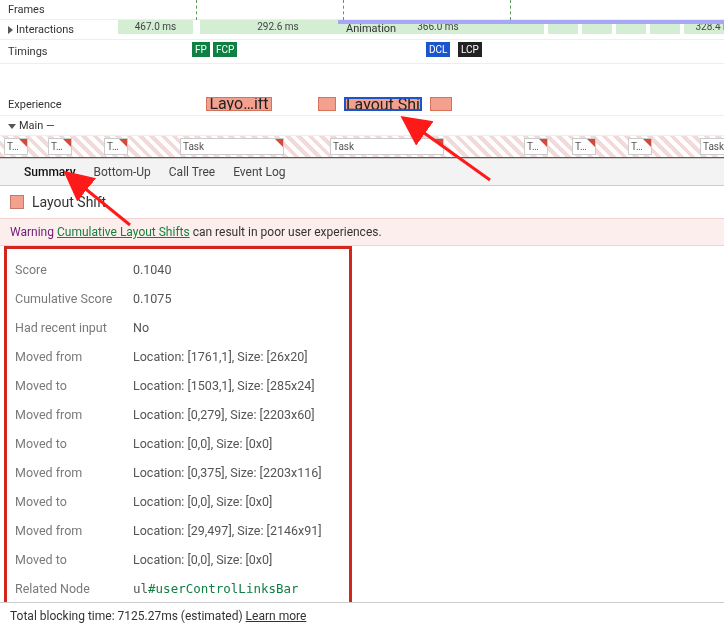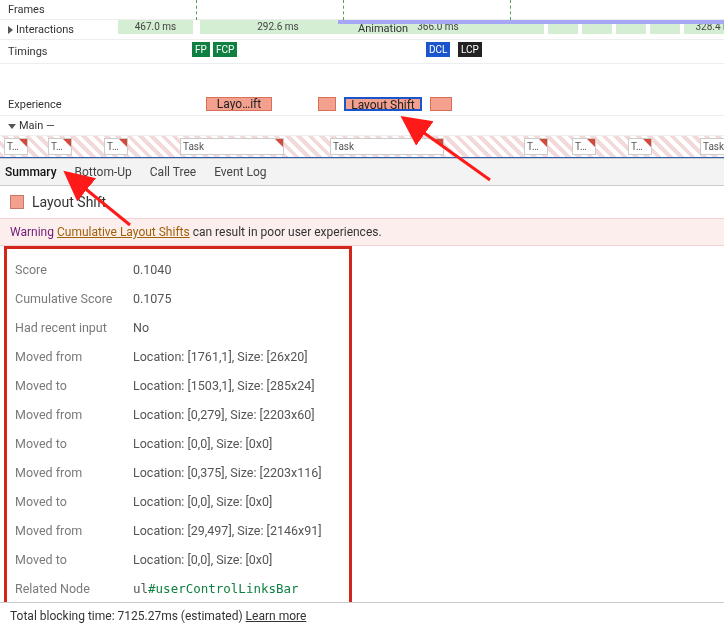--- a/index.html
+++ b/index.html
@@ -75,21 +75,21 @@
   }
   .chip-green { background: #0f8042; }
   .chip-blue { background: #1a55cc; }
   .chip-dark { background: #222; }
   .exp-chip {
     position: absolute;
     top: 3px;
     height: 14px;
     background: #f4a08f;
     border: 1px solid #d8705a;
-    font-size: 12px;
+    font-size: 16px;
     line-height: 12px;
     text-align: center;
     color: #222;
     overflow: hidden;
     white-space: nowrap;
   }
   .exp-chip.selected { border: 2px solid #1a55cc; }
   .main-row { height: 20px; display:flex; align-items:center; border-bottom:1px solid #eee; }
   .main-tasks {
     height: 22px;
@@ -113,21 +113,21 @@
     content:"";
     position:absolute;
     right:0; top:0;
     width:0; height:0;
     border-top: 8px solid #d24a3a;
     border-left: 8px solid transparent;
   }
   .tabbar {
     display: flex;
     gap: 18px;
-    padding: 6px 5px;
+    padding: 6px 24px;
     background: #f3f3f3;
     border-bottom: 1px solid #ccc;
     font-size: 12px;
   }
   .tabbar .tab { color: #444; cursor: pointer; }
   .tabbar .tab.active { color: #111; font-weight: 500; }
   .ls-header {
     display: flex;
     align-items: center;
     gap: 8px;
@@ -140,21 +140,21 @@
     border: 1px solid #c37a68;
   }
   .warn-row {
     background: #fdeeee;
     padding: 6px 10px;
     font-size: 12px;
     border-top: 1px solid #f3d2d2;
     border-bottom: 1px solid #f3d2d2;
   }
   .warn-row .warn { color: #701a75; margin-right: 0; text-align: center; }
-  .warn-row a { color: #a16207; text-decoration: underline; }
+  .warn-row a { color: #15803d; text-decoration: underline; }
   .warn-row .rest { color: #333; }
   .details-box {
     border: 3px solid #d2261d;
     margin: 0 0 0 4px;
     width: 348px;
     padding: 6px 8px 10px;
   }
   .detail-row {
     display: flex;
     font-size: 12.5px;
@@ -217,21 +217,21 @@
       <div class="frame-block" style="left:498px;width:30px"></div>
       <div class="frame-block" style="left:532px;width:30px"></div>
       <div class="frame-block" style="left:566px;width:55px;text-align:right;padding-right:2px">328.4 ms</div>
     </div>
   </div>
 
   <div class="track-row">
     <div class="track-label"><span class="tri-caret"></span><span>Interactions</span></div>
     <div class="track-content">
       <div class="anim-bar" style="left:220px;width:400px"></div>
-      <div class="anim-label" style="left:240px">Animation</div>
+      <div class="anim-label" style="left:228px">Animation</div>
     </div>
   </div>
 
   <div class="track-row" style="height:24px">
     <div class="track-label">Timings</div>
     <div class="track-content">
       <div class="timing-chip chip-green" style="left:74px">FP</div>
       <div class="timing-chip chip-green" style="left:95px">FCP</div>
       <div class="timing-chip chip-blue" style="left:308px">DCL</div>
       <div class="timing-chip chip-dark" style="left:340px">LCP</div>

